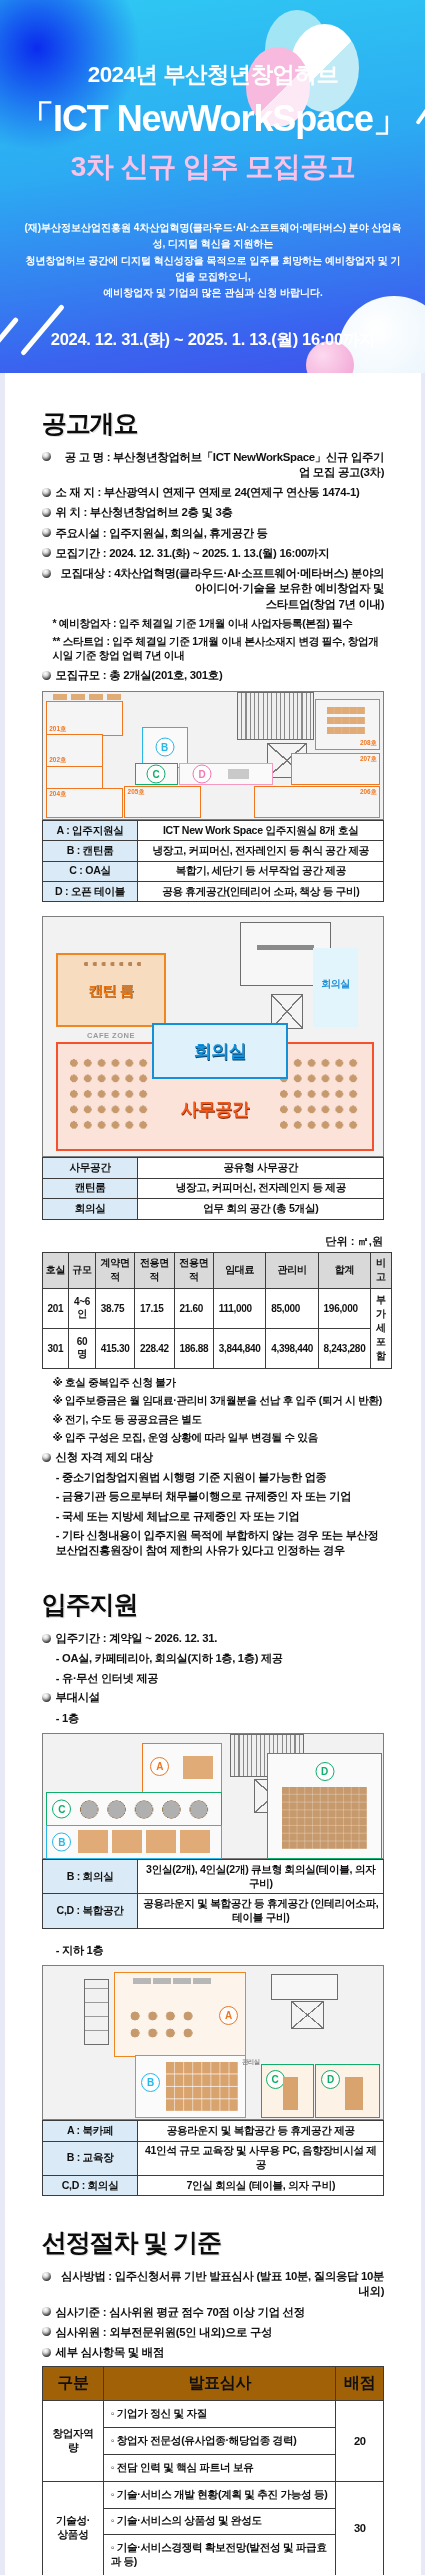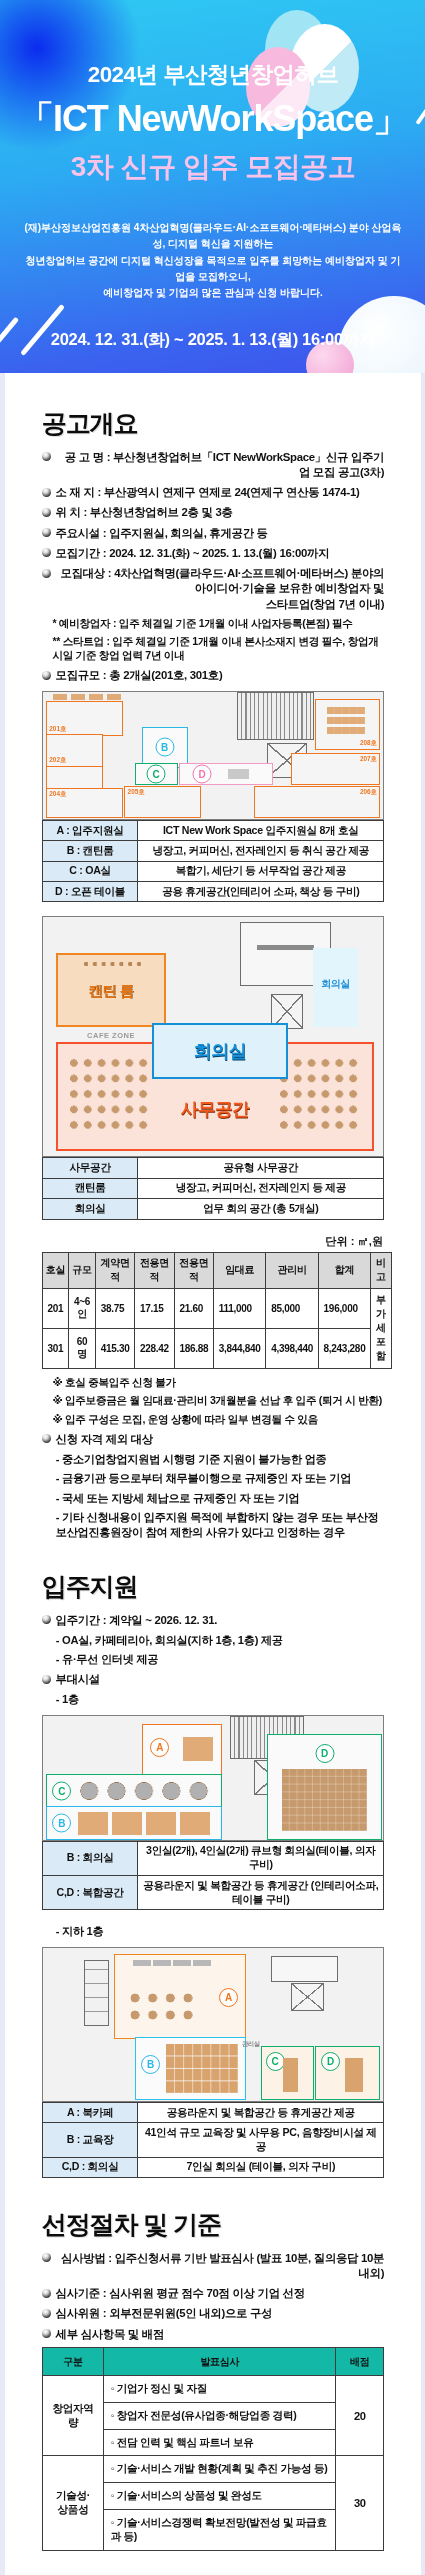--- a/index.html
+++ b/index.html
@@ -62,21 +62,21 @@
 
   
   table{border-collapse:collapse;width:100%;}
   td,th{border:0.8px solid #3c3c3c;font-weight:700;letter-spacing:-0.3px;}
   .legend td{font-size:10.6px;padding:2.7px 4.3px;text-align:center;}
   .legend .lk{background:#daeaf6;width:28%;}
   .unit{font-size:11.2px;font-weight:900;text-align:right;margin:14px 1.1px 3.2px;}
   .price th{background:#d9d9d9;font-size:10px;padding:3.7px 2.1px;}
   .price td{font-size:10px;padding:4.3px 4.8px;}
   .price td.c{text-align:center;}
-  .crit th{background:#14b8a6;font-size:10px;padding:6.4px 3.2px;}
+  .crit th{background:#a16207;font-size:16px;padding:6.4px 3.2px;}
   .crit td{font-size:10.6px;padding:5.9px 6.4px;}
   .crit td.g{text-align:center;width:18%;}
   .crit td.s{text-align:center;width:14%;font-size:11.2px;}
   .crit td.dot{border-top:0.5px dotted #777;}
 </style>
 </head>
 <body>
 
 <div class="page">
 
@@ -273,20 +273,21 @@
           <td>186.88</td>
           <td>3,844,840</td>
           <td>4,398,440</td>
           <td>8,243,280</td>
         </tr>
       </tbody>
         </table>
       <div style="margin-top:7.5px;">
         <div class="note-line">※ 호실 중복입주 신청 불가</div>
         <div class="note-line">※ 입주보증금은 월 임대료·관리비 3개월분을 선납 후 입주 (퇴거 시 반환)</div>
+        <div class="note-line">※ 전기, 수도 등 공공요금은 별도</div>
         <div class="note-line">※ 입주 구성은 모집, 운영 상황에 따라 일부 변경될 수 있음</div>
       </div>
 
       <div class="brow">
         <span class="sphere"></span>
         <div class="btxt">신청 자격 제외 대상</div>
       </div>
       <div class="dash-item">- 중소기업창업지원법 시행령 기준 지원이 불가능한 업종</div>
       <div class="dash-item">- 금융기관 등으로부터 채무불이행으로 규제중인 자 또는 기업</div>
       <div class="dash-item">- 국세 또는 지방세 체납으로 규제중인 자 또는 기업</div>

